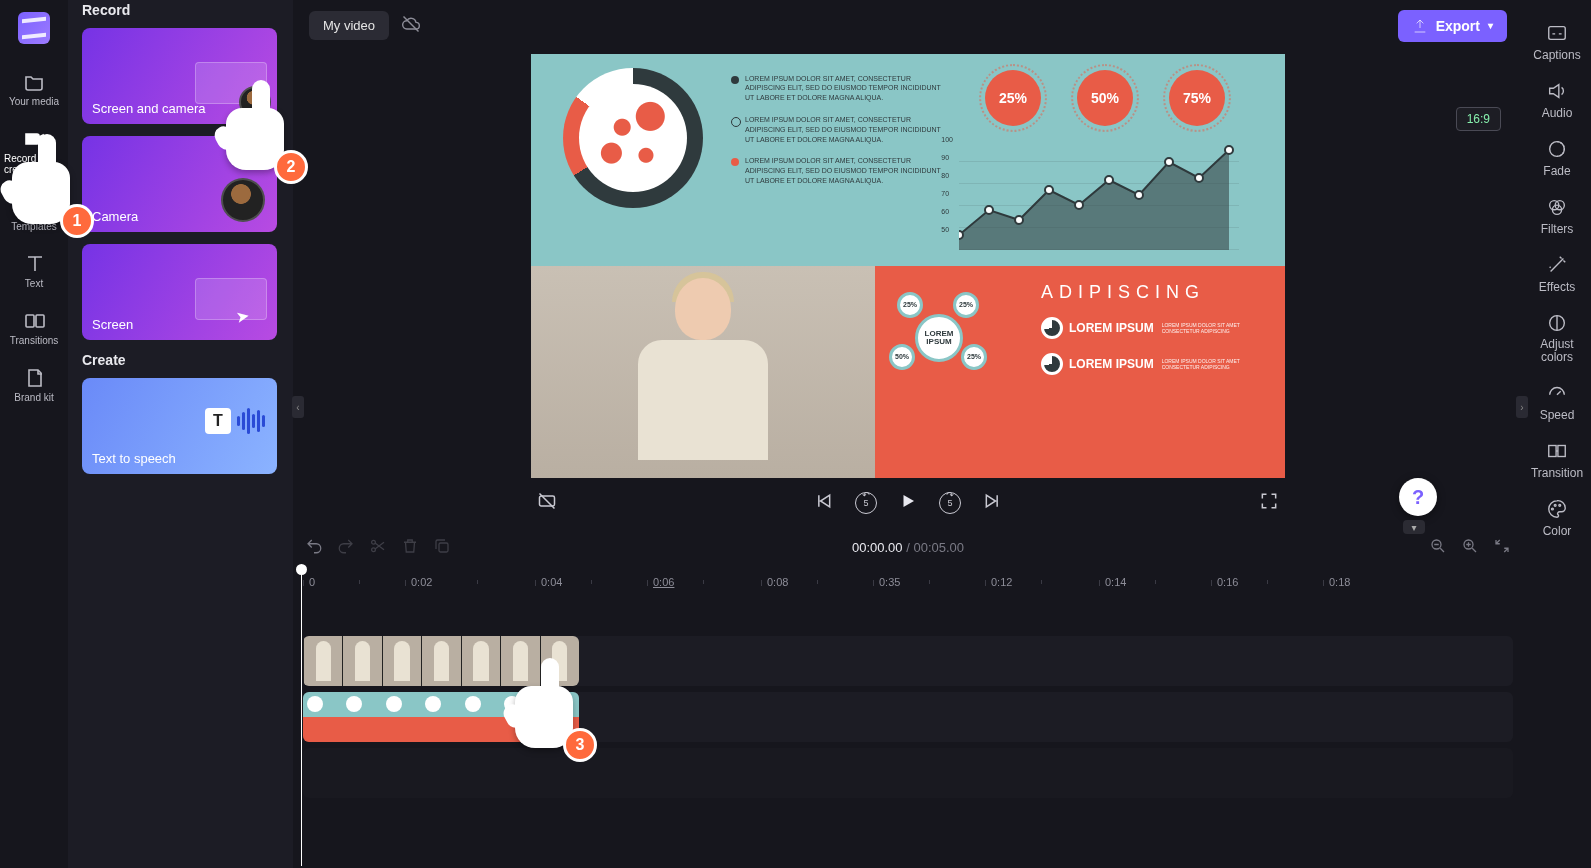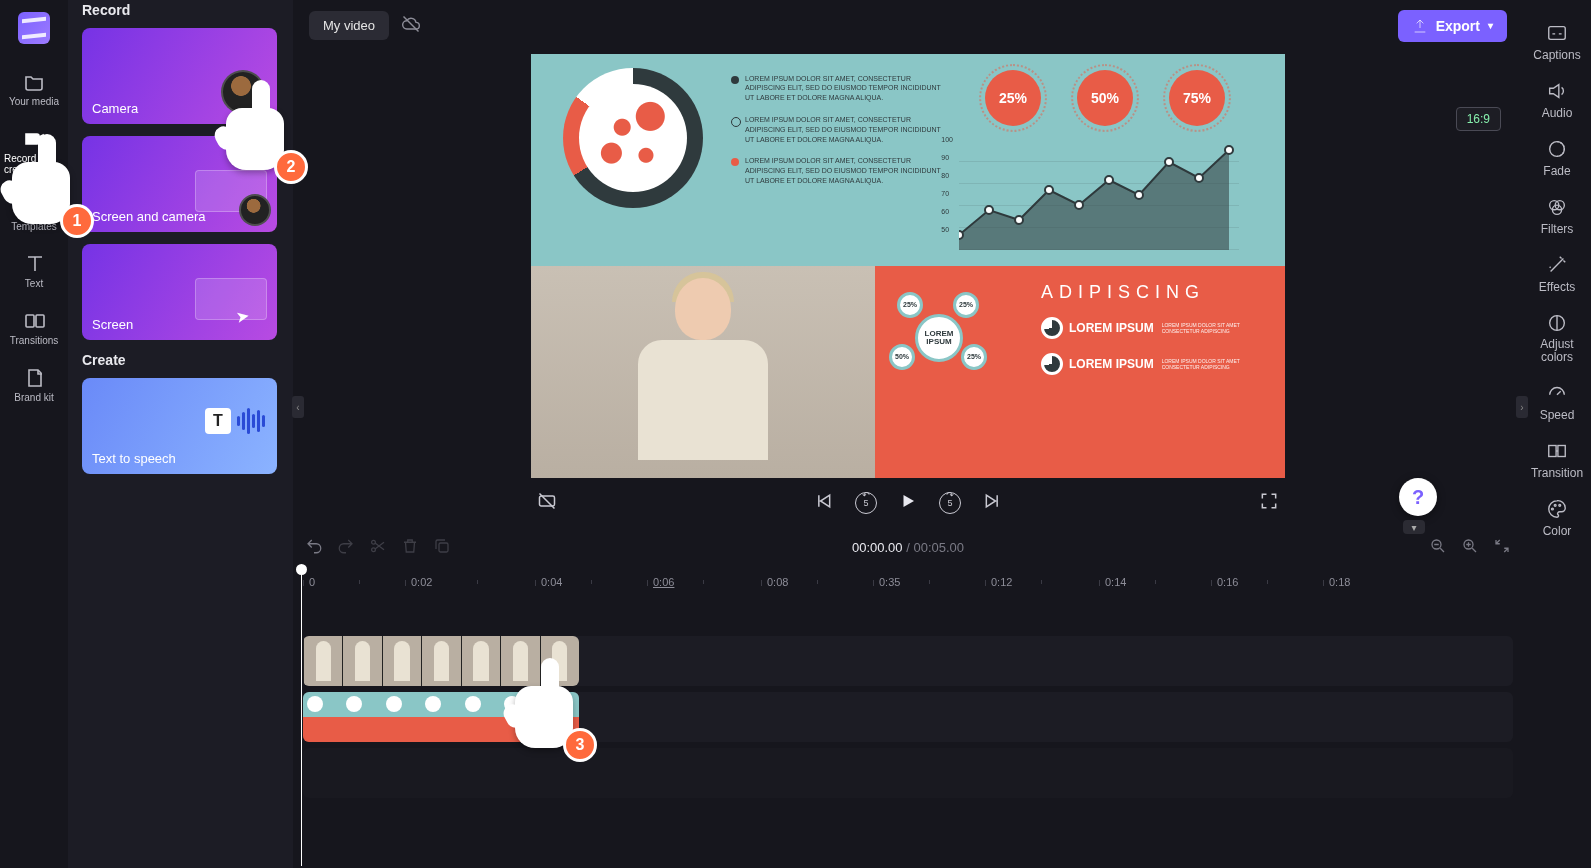--- a/index.html
+++ b/index.html
@@ -192,28 +192,28 @@
         <path d="M15 4v4h4"></path>
       </svg>
     <span>Brand kit</span>
   </div>
 </div>
 
 <div class="side-panel">
   <div class="side-section-title">Record</div>
 
   <div class="card">
-    <div class="mock-avatar"></div>
-    <span class="label">Camera</span>
-  </div>
-
-  <div class="card">
     <div class="mock-window"></div>
     <div class="mock-avatar" style="right:6px; bottom:6px; width:32px; height:32px;"></div>
     <span class="label">Screen and camera</span>
+  </div>
+
+  <div class="card">
+    <div class="mock-avatar"></div>
+    <span class="label">Camera</span>
   </div>
 
   <div class="card">
     <div class="mock-window"></div>
     <span class="mock-cursor">➤</span>
     <span class="label">Screen</span>
   </div>
 
   <div class="side-section-title" style="margin-top:6px">Create</div>
 

